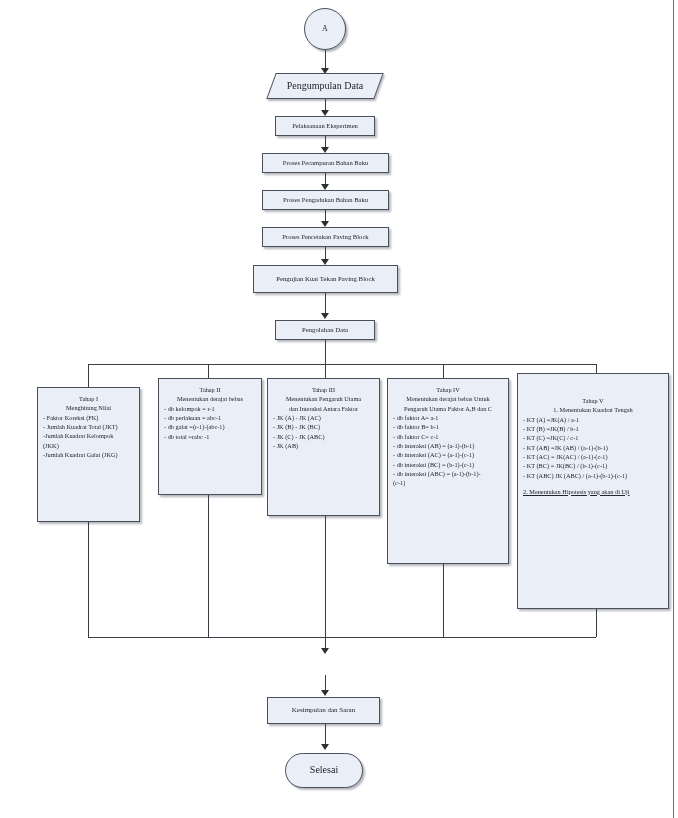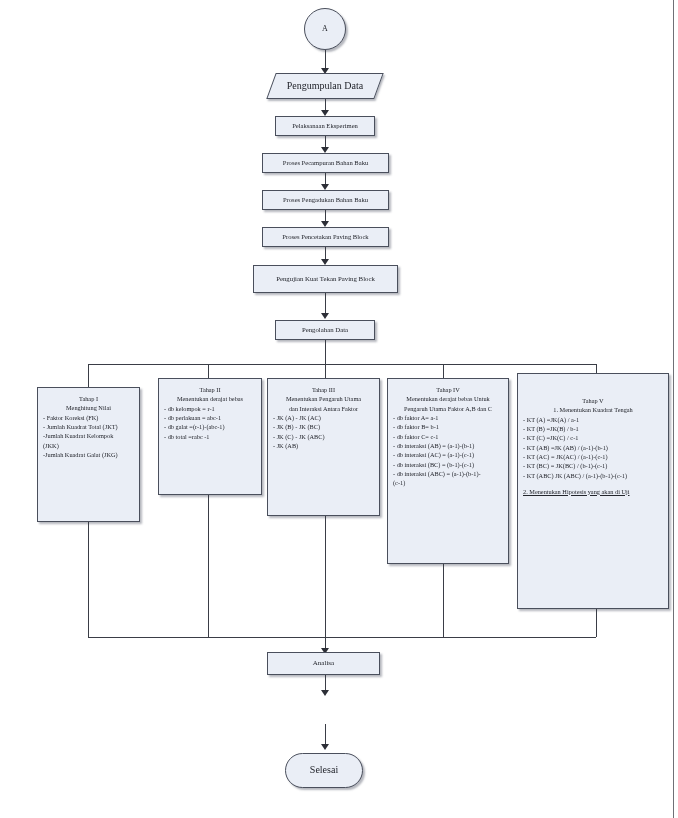--- a/index.html
+++ b/index.html
@@ -258,27 +258,27 @@
   <div class="vline" style="left:208px; top:495px; height:142px;"></div>
   <div class="vline" style="left:325px; top:516px; height:121px;"></div>
   <div class="vline" style="left:443px; top:564px; height:73px;"></div>
   <div class="vline" style="left:596px; top:609px; height:28px;"></div>
 
   <div class="hline" style="left:88px; top:637px; width:508px;"></div>
 
   <div class="vline" style="left:325px; top:637px; height:14px;"></div>
   <div class="arrow" style="left:321px; top:648px;"></div>
 
-  <div class="node" style="left:267px; top:652px; width:113px; height:23px; font-size:7px;">
-    <span class="txt">Analisa</span>
-  </div>
 
   <div class="vline" style="left:325px; top:675px; height:18px;"></div>
   <div class="arrow" style="left:321px; top:690px;"></div>
 
+  <div class="node" style="left:267px; top:697px; width:113px; height:27px; font-size:7px;">
+    <span class="txt">Kesimpulan dan Saran</span>
+  </div>
 
   <div class="vline" style="left:325px; top:724px; height:23px;"></div>
   <div class="arrow" style="left:321px; top:744px;"></div>
 
   <div class="node terminator-round" style="left:285px; top:753px; width:78px; height:35px; font-size:10px;">
     <span class="txt">Selesai</span>
   </div>
 
 </div>
 

